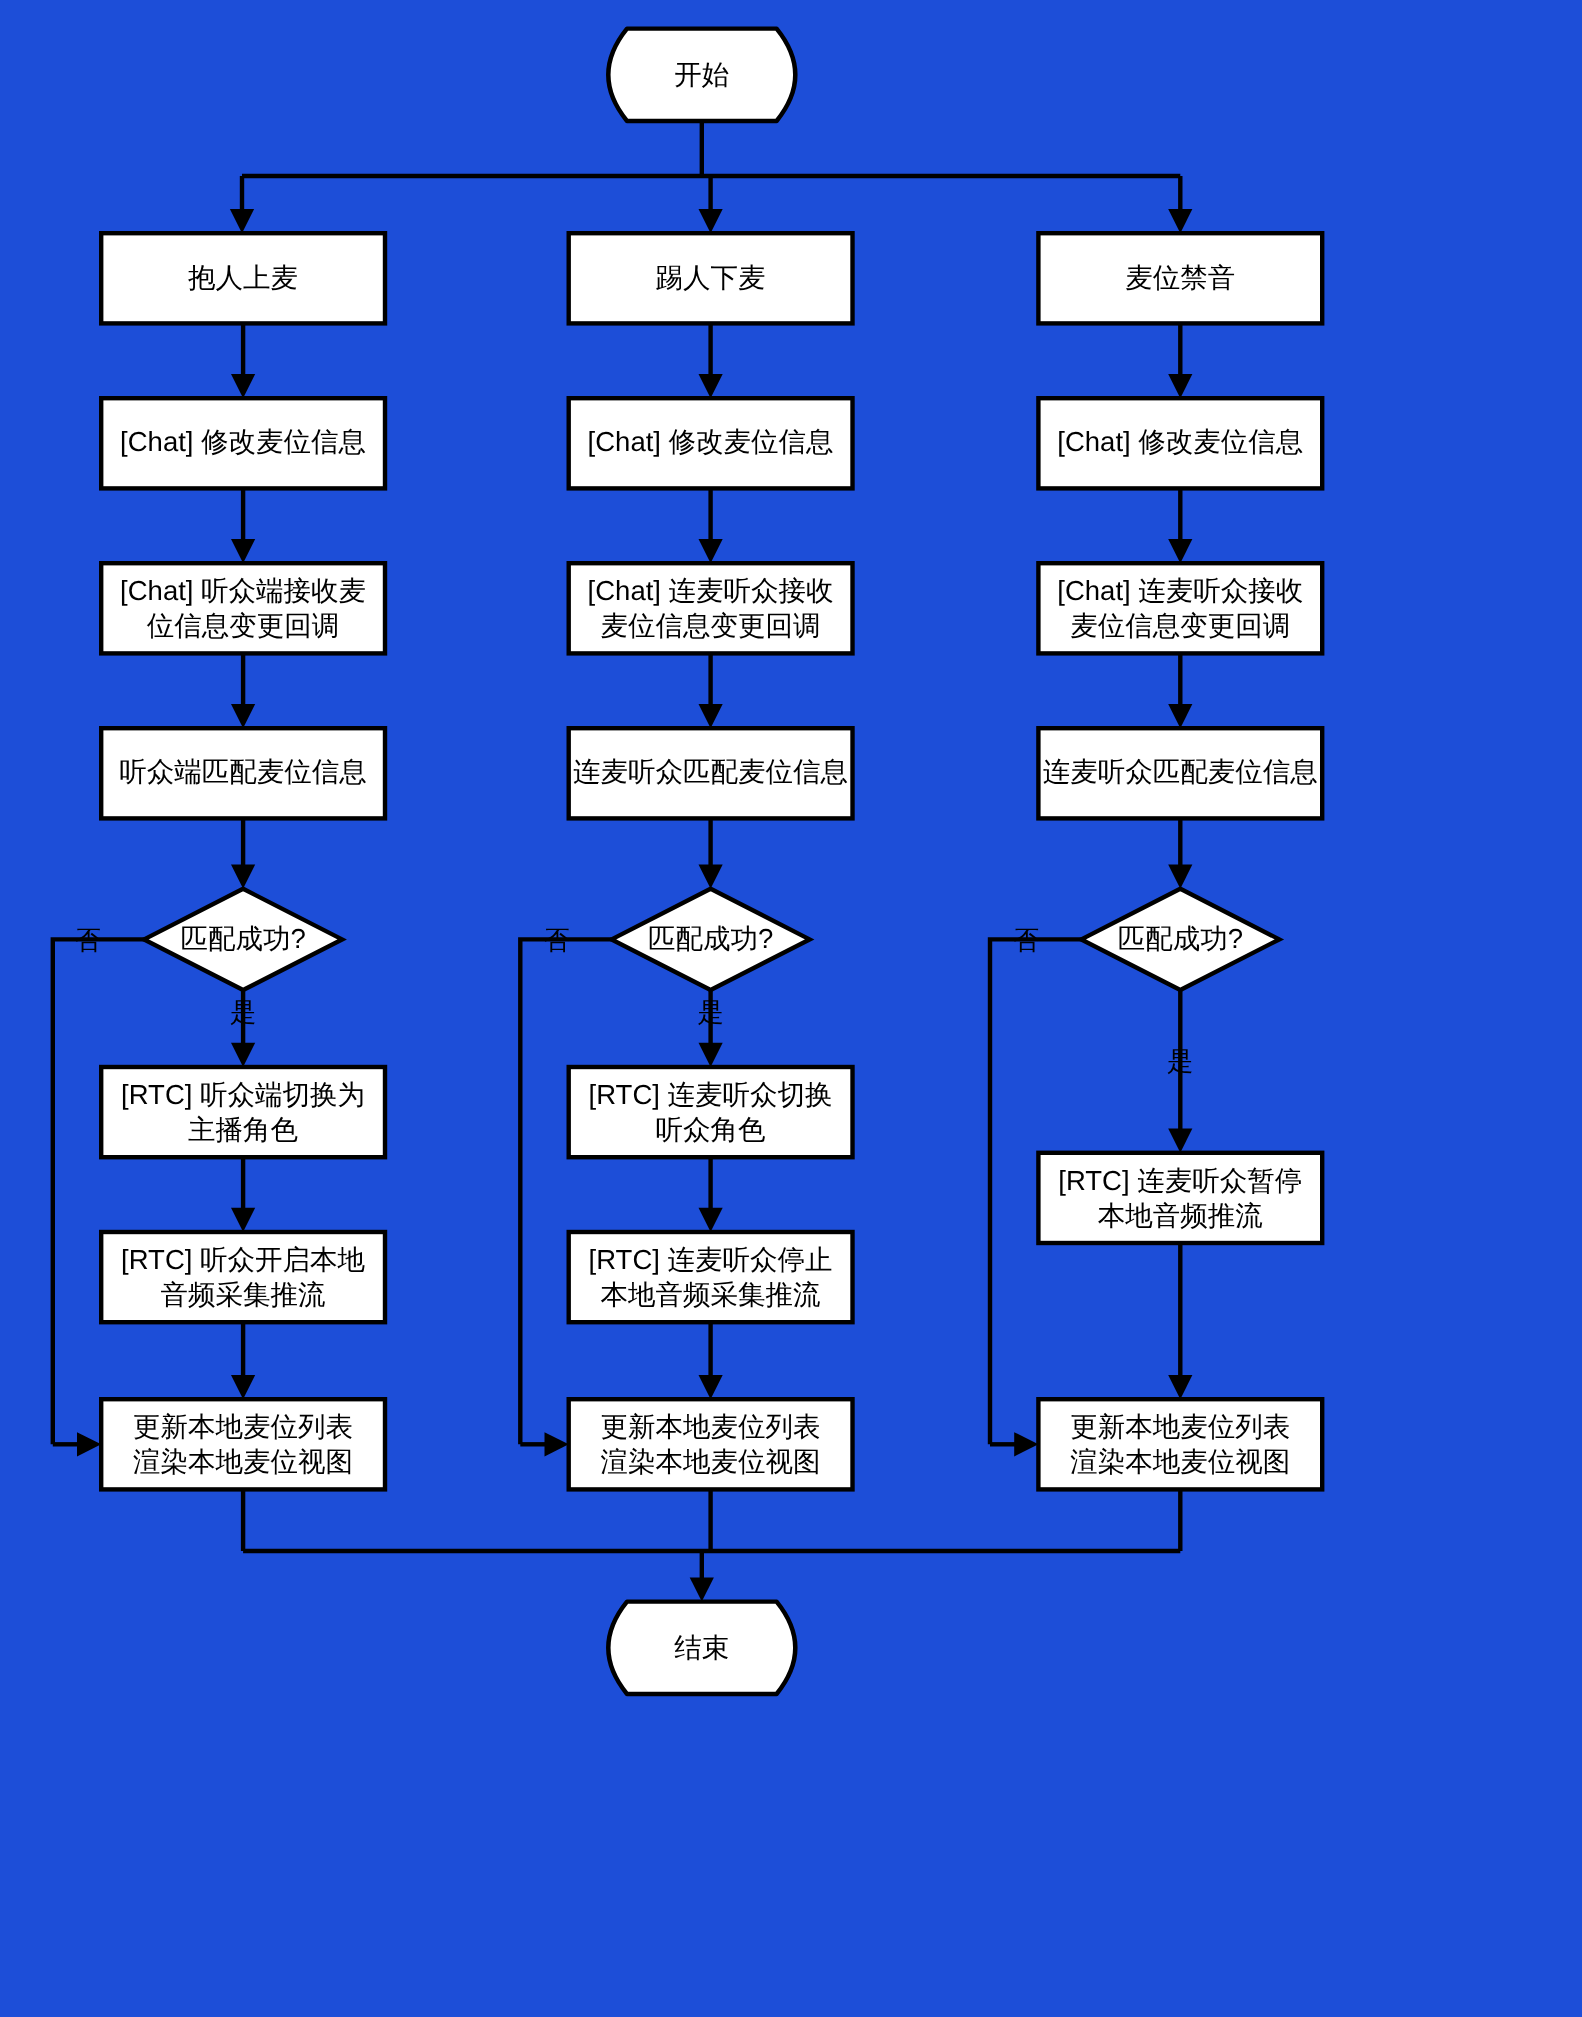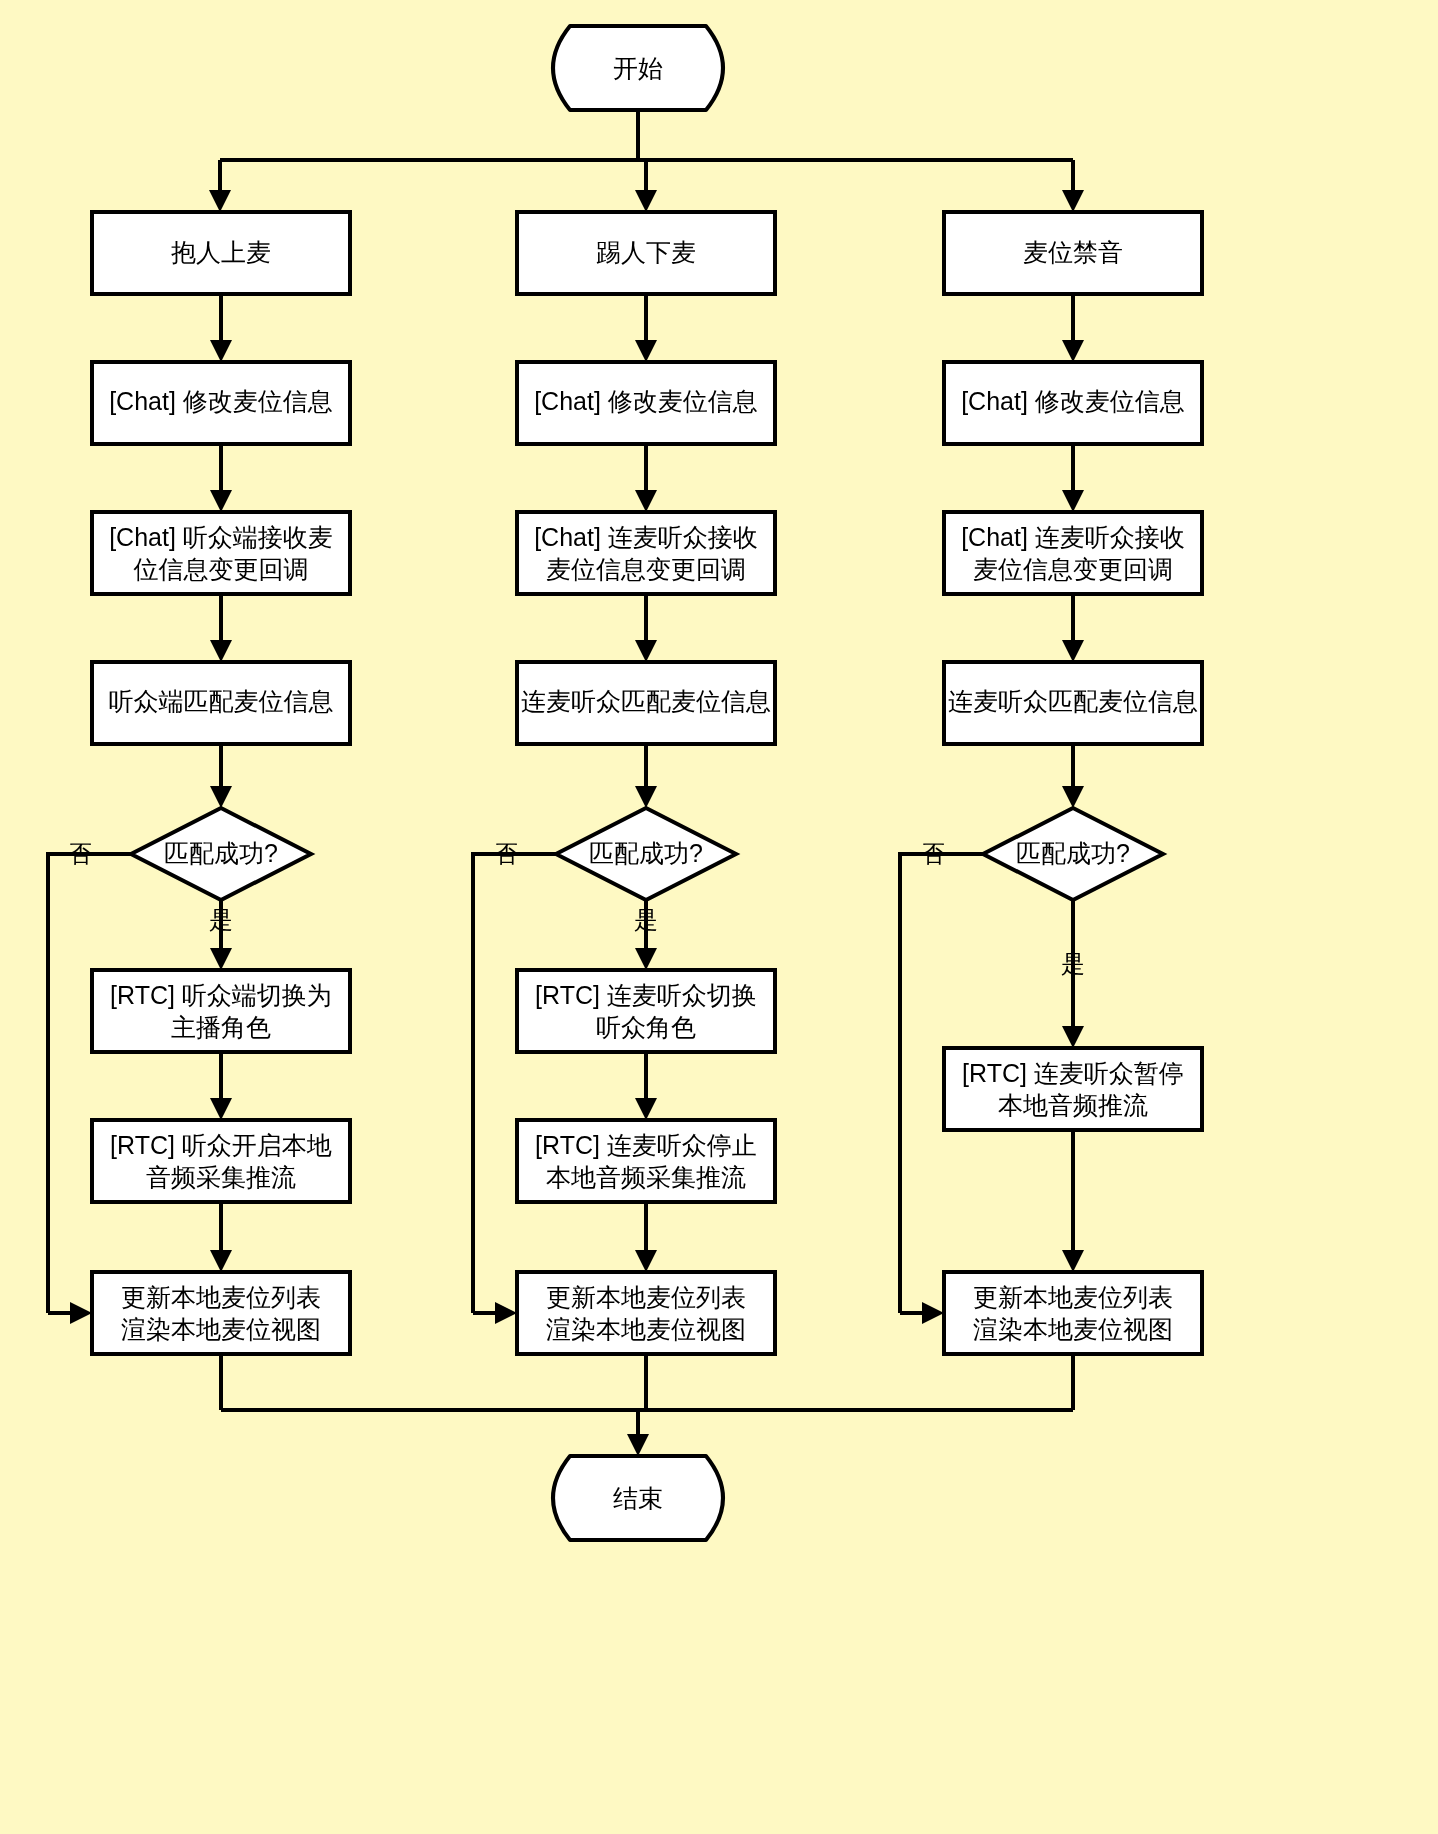--- a/index.html
+++ b/index.html
@@ -10,21 +10,21 @@
   body {
     width: 1438px;
     height: 1834px;
     font-family: "Liberation Sans", "DejaVu Sans", sans-serif;
     overflow: hidden;
   }
   #flowchart-root {
     position: relative;
     width: 1438px;
     height: 1834px;
-    background: #fef9c3;
+    background: #1d4ed8;
   }
   svg#flow-svg {
     display: block;
     width: 1438px;
     height: 1834px;
   }
   .node-shape {
     fill: #ffffff;
     stroke: #000000;
     stroke-width: 4;

